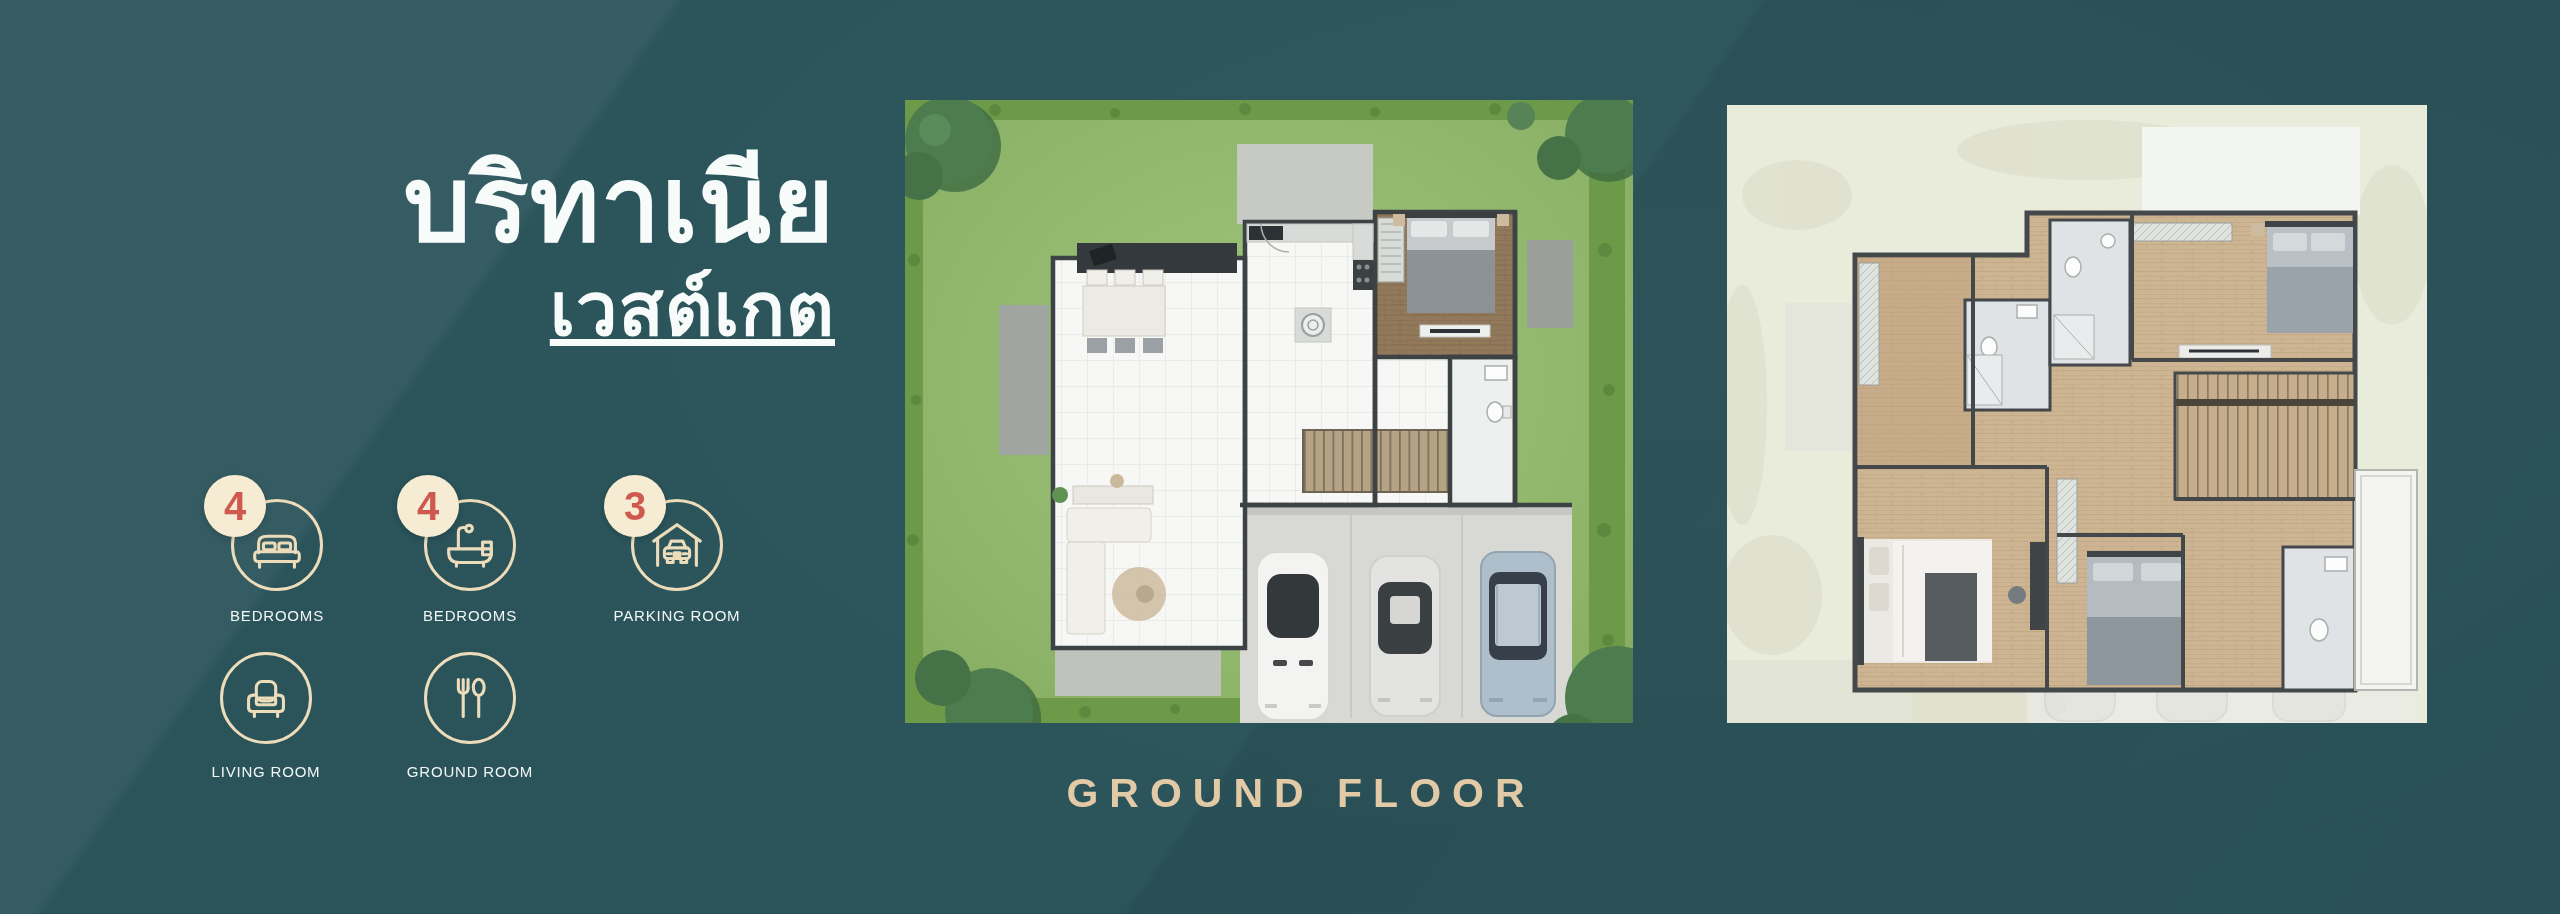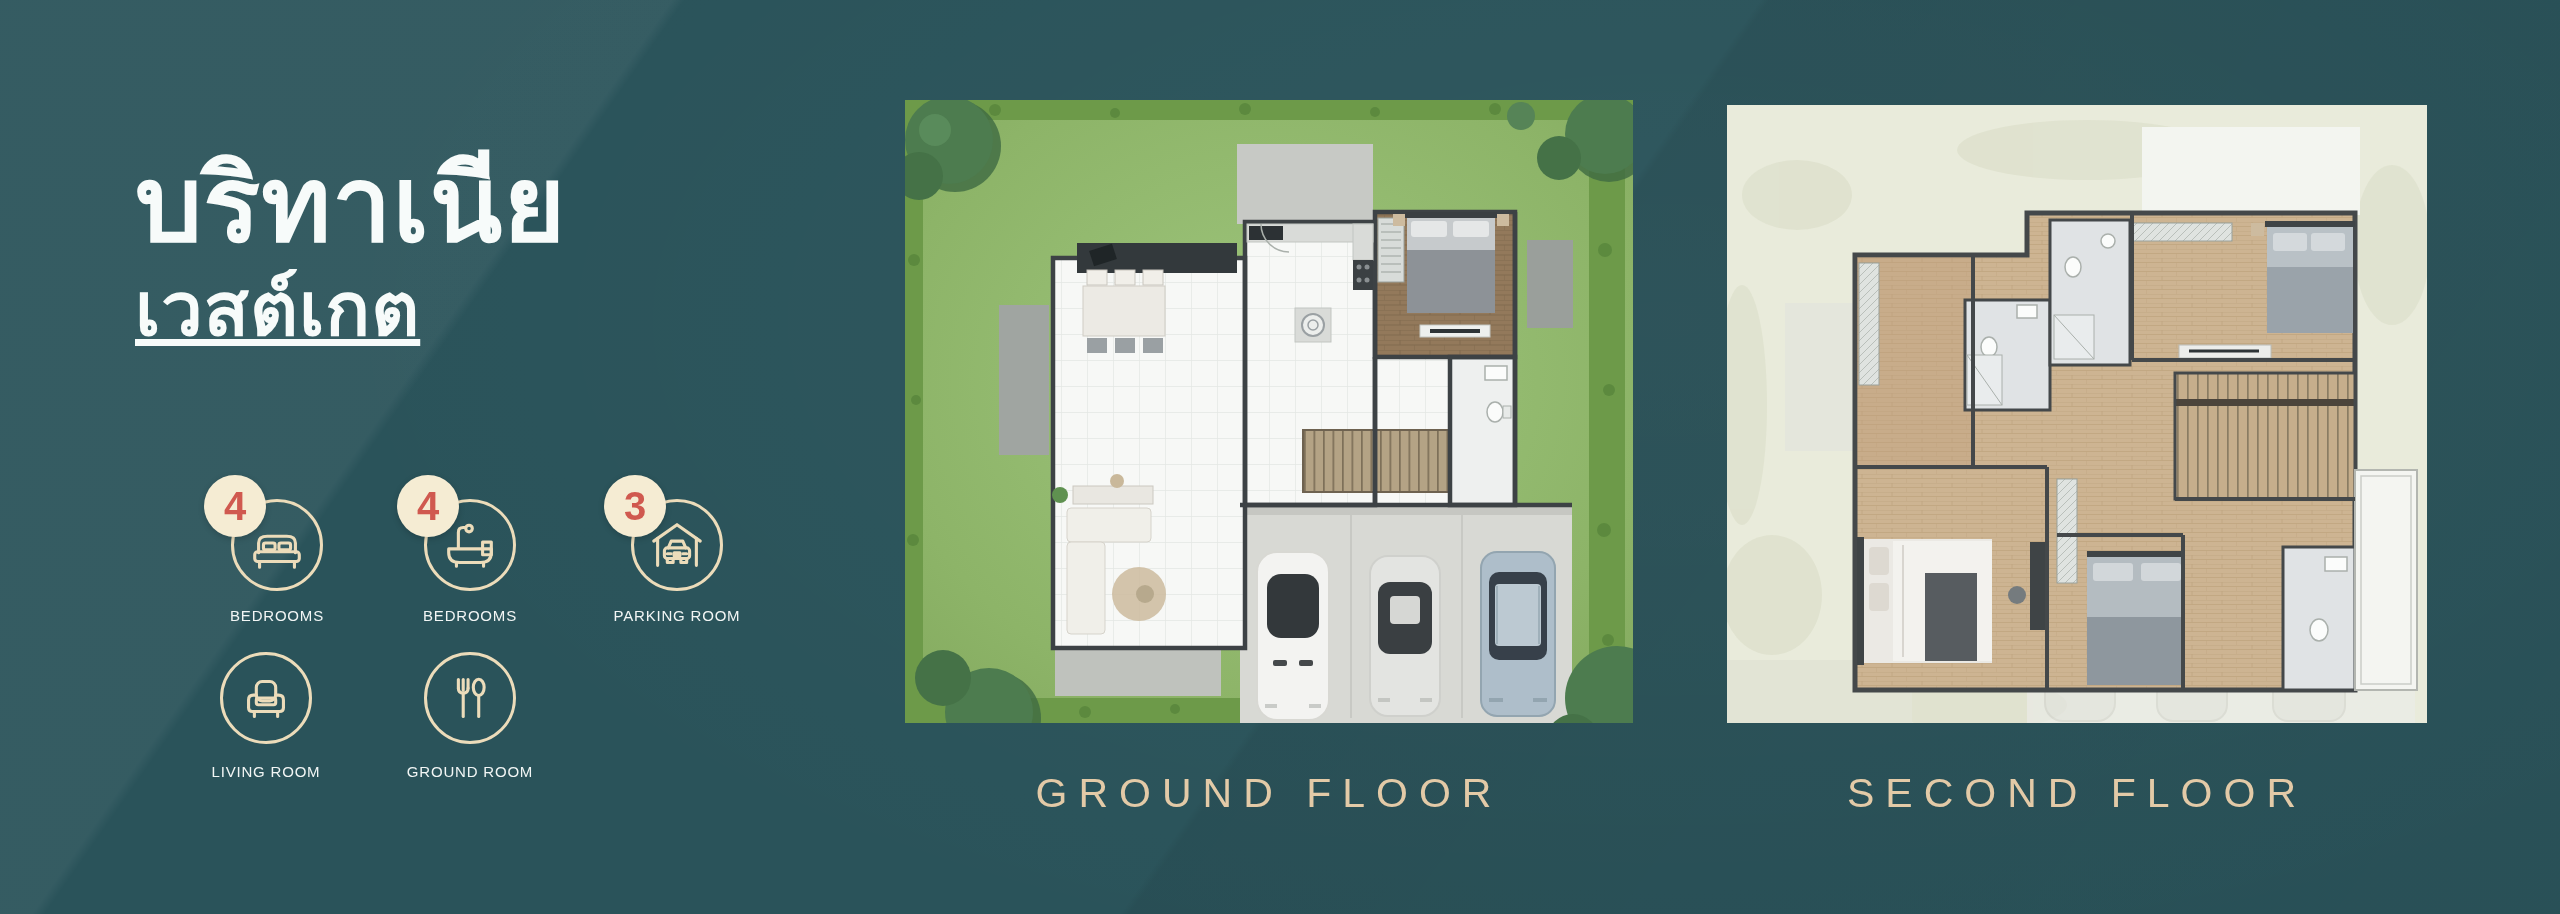--- a/index.html
+++ b/index.html
@@ -12,21 +12,21 @@
     position:relative;width:2560px;height:914px;overflow:hidden;
     background-color:#2a535a;
     background-image:
       linear-gradient(125deg, rgba(255,255,255,0.05) 0%, rgba(255,255,255,0.05) 21%, rgba(255,255,255,0) 21.4%),
       linear-gradient(125deg, rgba(0,0,0,0) 0%, rgba(0,0,0,0) 55%, rgba(0,0,0,0.06) 55.3%, rgba(0,0,0,0.03) 100%),
       radial-gradient(1400px 700px at 65% 35%, rgba(255,255,255,0.03), rgba(0,0,0,0.0));
   }
   
   .title-block{
     position:absolute;left:135px;top:150px;width:700px;
-    text-align:left;color:#f7fbfa;line-height:1.02;
+    text-align:right;color:#f7fbfa;line-height:1.02;
   }
   .title-line1{font-size:106px;font-weight:700;letter-spacing:1px;}
   .title-line2{font-size:74px;font-weight:700;margin-top:14px;letter-spacing:1px;text-decoration:underline;}
   
   .feature{position:absolute;width:176px;text-align:center;}
   .icon-stack{position:relative;width:92px;height:92px;margin:0 auto;}
   .row1 .icon-stack{margin-top:26px;}
   .icon-circle{
     width:92px;height:92px;border-radius:50%;
     border:3px solid #ecdcba;box-sizing:border-box;
@@ -48,21 +48,21 @@
   
   .plan{position:absolute;}
   .plan svg{display:block;}
   .plan-ground{left:905px;top:100px;width:728px;height:623px;}
   .plan-second{left:1727px;top:105px;width:700px;height:618px;}
   .floor-label{
     position:absolute;top:770px;height:56px;
     font-size:41px;font-weight:300;letter-spacing:11px;
     color:#e3caa7;text-align:center;white-space:nowrap;
   }
-  .floor-label-ground{left:905px;width:728px;}
+  .floor-label-ground{left:937px;width:728px;font-weight:bold;}
   .floor-label-second{left:1727px;width:700px;}
   .icon-svg{stroke:#ecdcba;fill:none;stroke-width:3.2;stroke-linecap:round;stroke-linejoin:round;}
 </style>
 </head>
 <body>
 
 <div class="banner">
 
   <div class="title-block">
     <div class="title-line1">บริทาเนีย</div>
@@ -441,15 +441,14 @@
         <path d="M330 430H456"></path>
         <path d="M456 430V585"></path>
         <path d="M405 108V255"></path>
         <path d="M405 255H628"></path>
         <path d="M448 394H628"></path>
       </g>
     </svg>
   </div>
 
   <div class="floor-label floor-label-ground">GROUND FLOOR</div>
-  <div class="floor-label floor-label-second">SECOND FLOOR</div>
 
 </div>
 
 </body></html>

